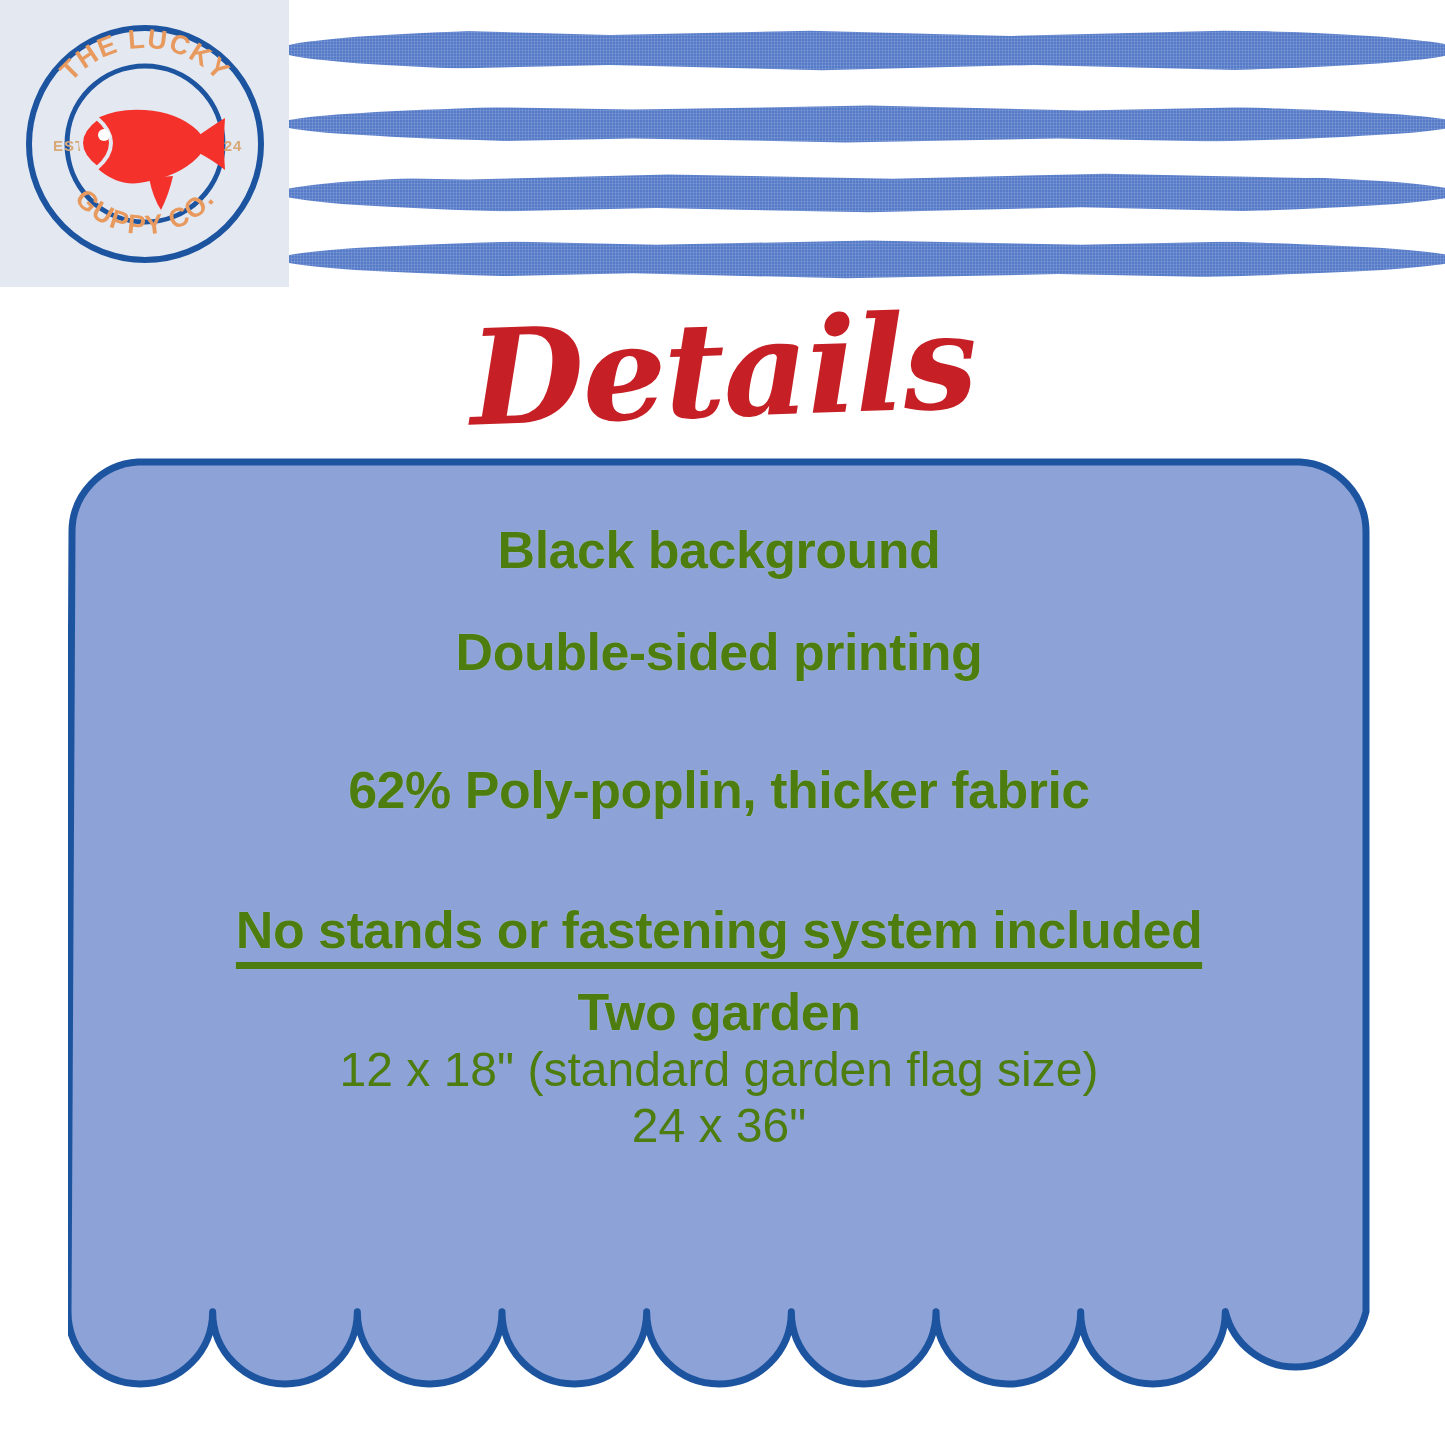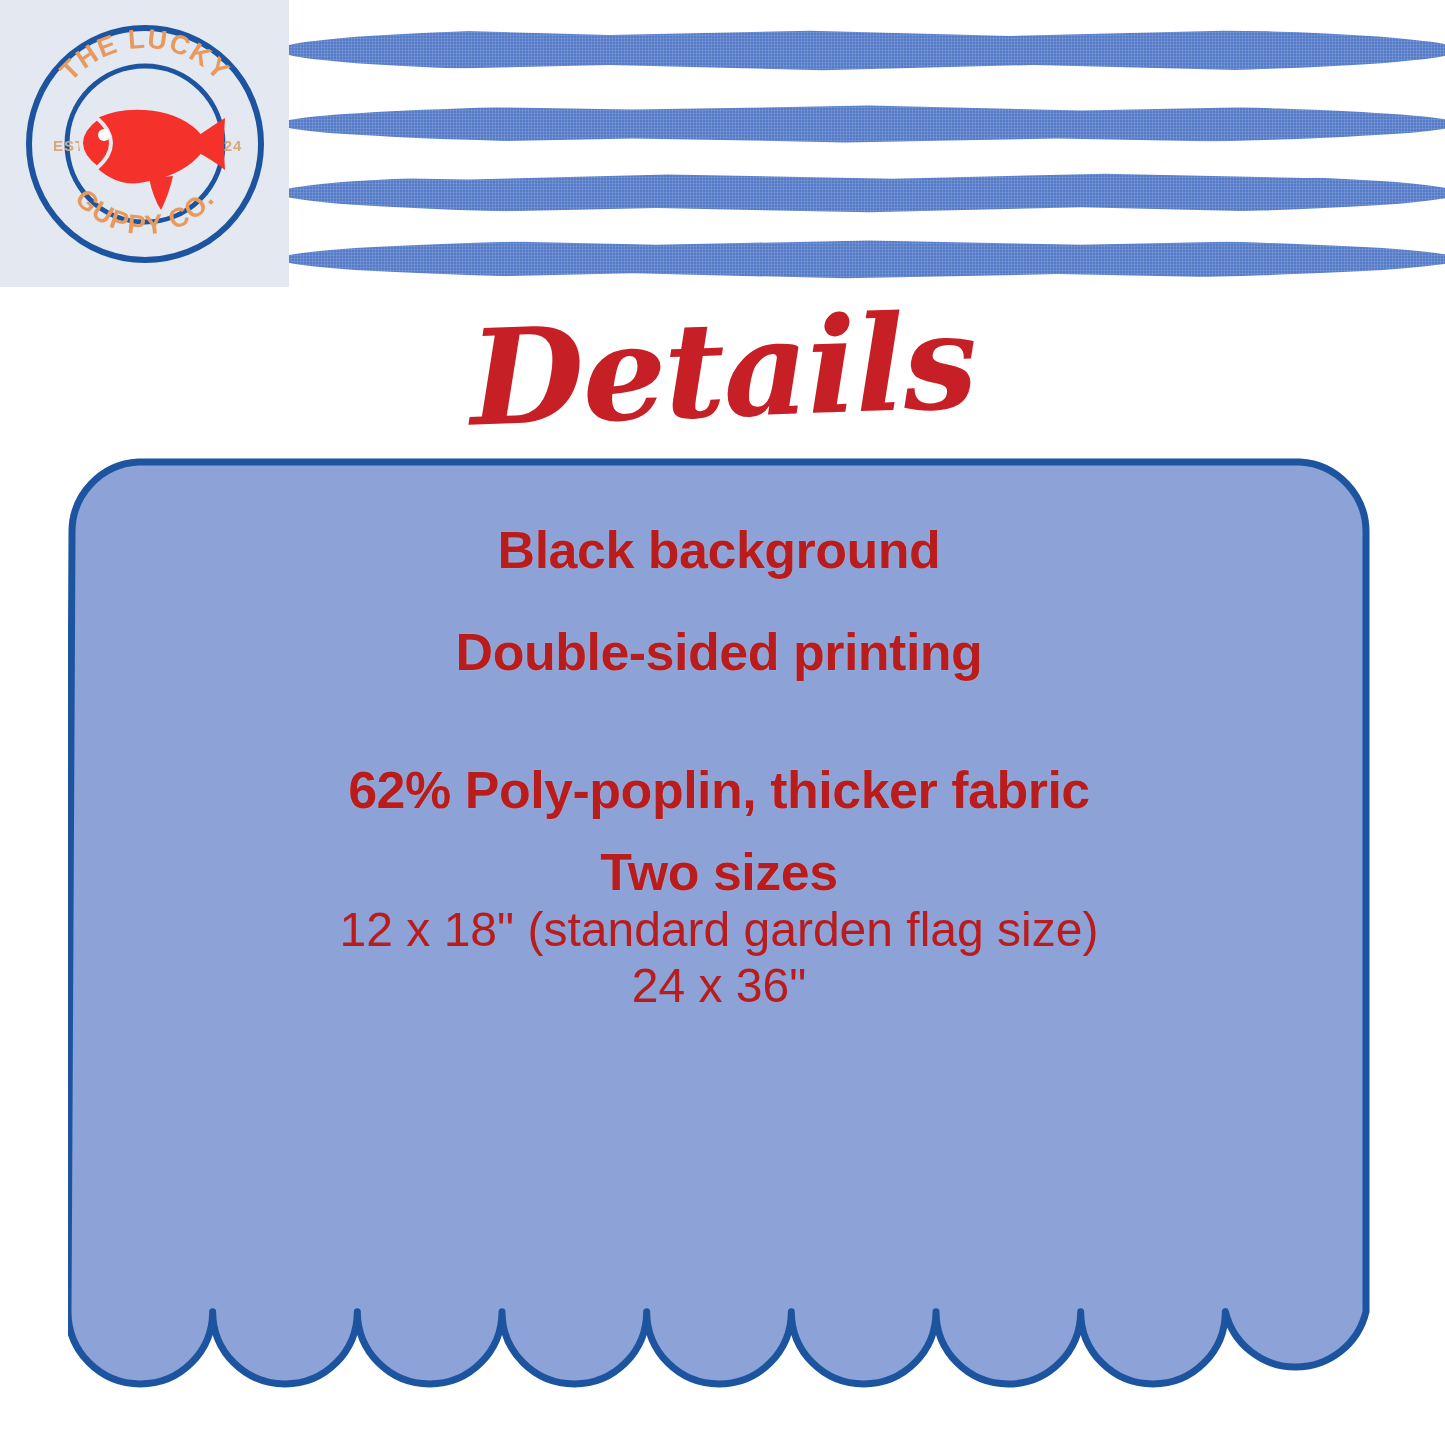--- a/index.html
+++ b/index.html
@@ -69,21 +69,21 @@
 
   
   #details-card{
     position:absolute; left:68px; top:458px; width:1302px; height:930px;
   }
   #card-shape{ position:absolute; inset:0; width:100%; height:100%; display:block; }
 
   #card-text{
     position:absolute; left:0; top:0; width:100%; height:100%;
     padding:62px 42px 0 42px;
-    text-align:center; color:#b91c1c;
+    text-align:center; color:#4d7c0f;
     font-family:"Liberation Sans", sans-serif;
     display:flex; flex-direction:column; align-items:center;
   }
   .detail-line{
     font-weight:700;
     font-size:52px;
     line-height:60px;
     letter-spacing:-0.5px;
     white-space:nowrap;
     text-shadow:0 0 1px rgba(255,255,255,.5);
@@ -154,20 +154,21 @@
     <path id="card-path" fill="#8DA2D6" stroke="#1D54A0" stroke-width="7" stroke-linejoin="round" d="M 70 4 L 1232 4 A 70 70 0 0 1 1298 74 L 1298 853.6666666666666 A 72.33333333333333 72.33333333333333 0 0 1 1157.3333333333333 853.6666666666666 A 72.33333333333333 72.33333333333333 0 0 1 1012.6666666666666 853.6666666666666 A 72.33333333333333 72.33333333333333 0 0 1 868 853.6666666666666 A 72.33333333333333 72.33333333333333 0 0 1 723.3333333333333 853.6666666666666 A 72.33333333333333 72.33333333333333 0 0 1 578.6666666666666 853.6666666666666 A 72.33333333333333 72.33333333333333 0 0 1 434 853.6666666666666 A 72.33333333333333 72.33333333333333 0 0 1 289.3333333333333 853.6666666666666 A 72.33333333333333 72.33333333333333 0 0 1 144.66666666666666 853.6666666666666 A 72.33333333333333 72.33333333333333 0 0 1 0 853.6666666666666 L 4 74 A 70 70 0 0 1 70 4 Z"></path>
   </svg>
 
   <div id="card-text">
     <div class="detail-line">Black background</div>
 
     <div class="detail-line gap-a">Double-sided printing</div>
 
     <div class="detail-line gap-b">62% Poly-poplin, thicker fabric</div>
 
+    <div class="detail-line gap-c" id="line-no-stands">No stands or fastening system included</div>
 
-    <div class="detail-line gap-d">Two sizes</div>
+    <div class="detail-line gap-d">Two garden</div>
 
     <div class="size-line">12 x 18" (standard garden flag size)</div>
 
     <div class="size-line">24 x 36"</div>
   </div>
 </div>
 
 </body></html>

